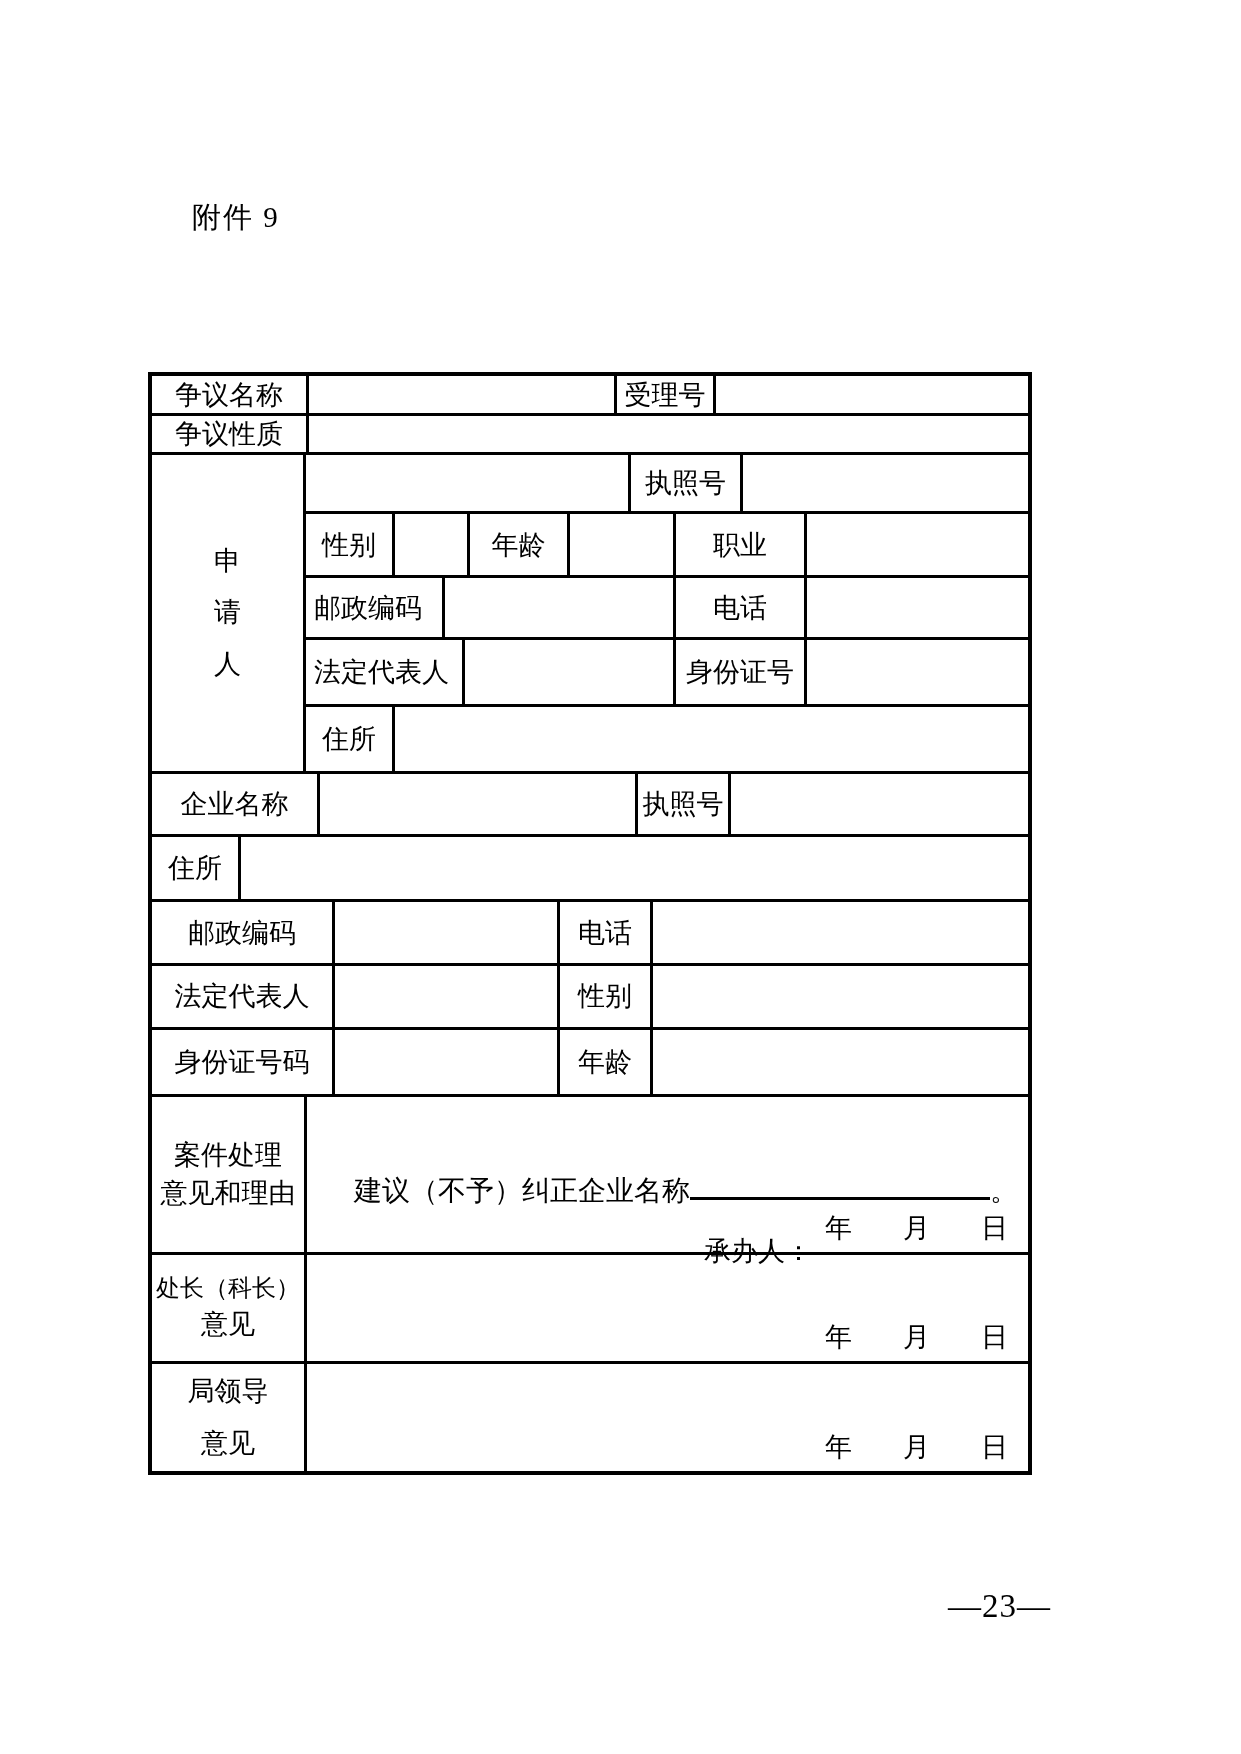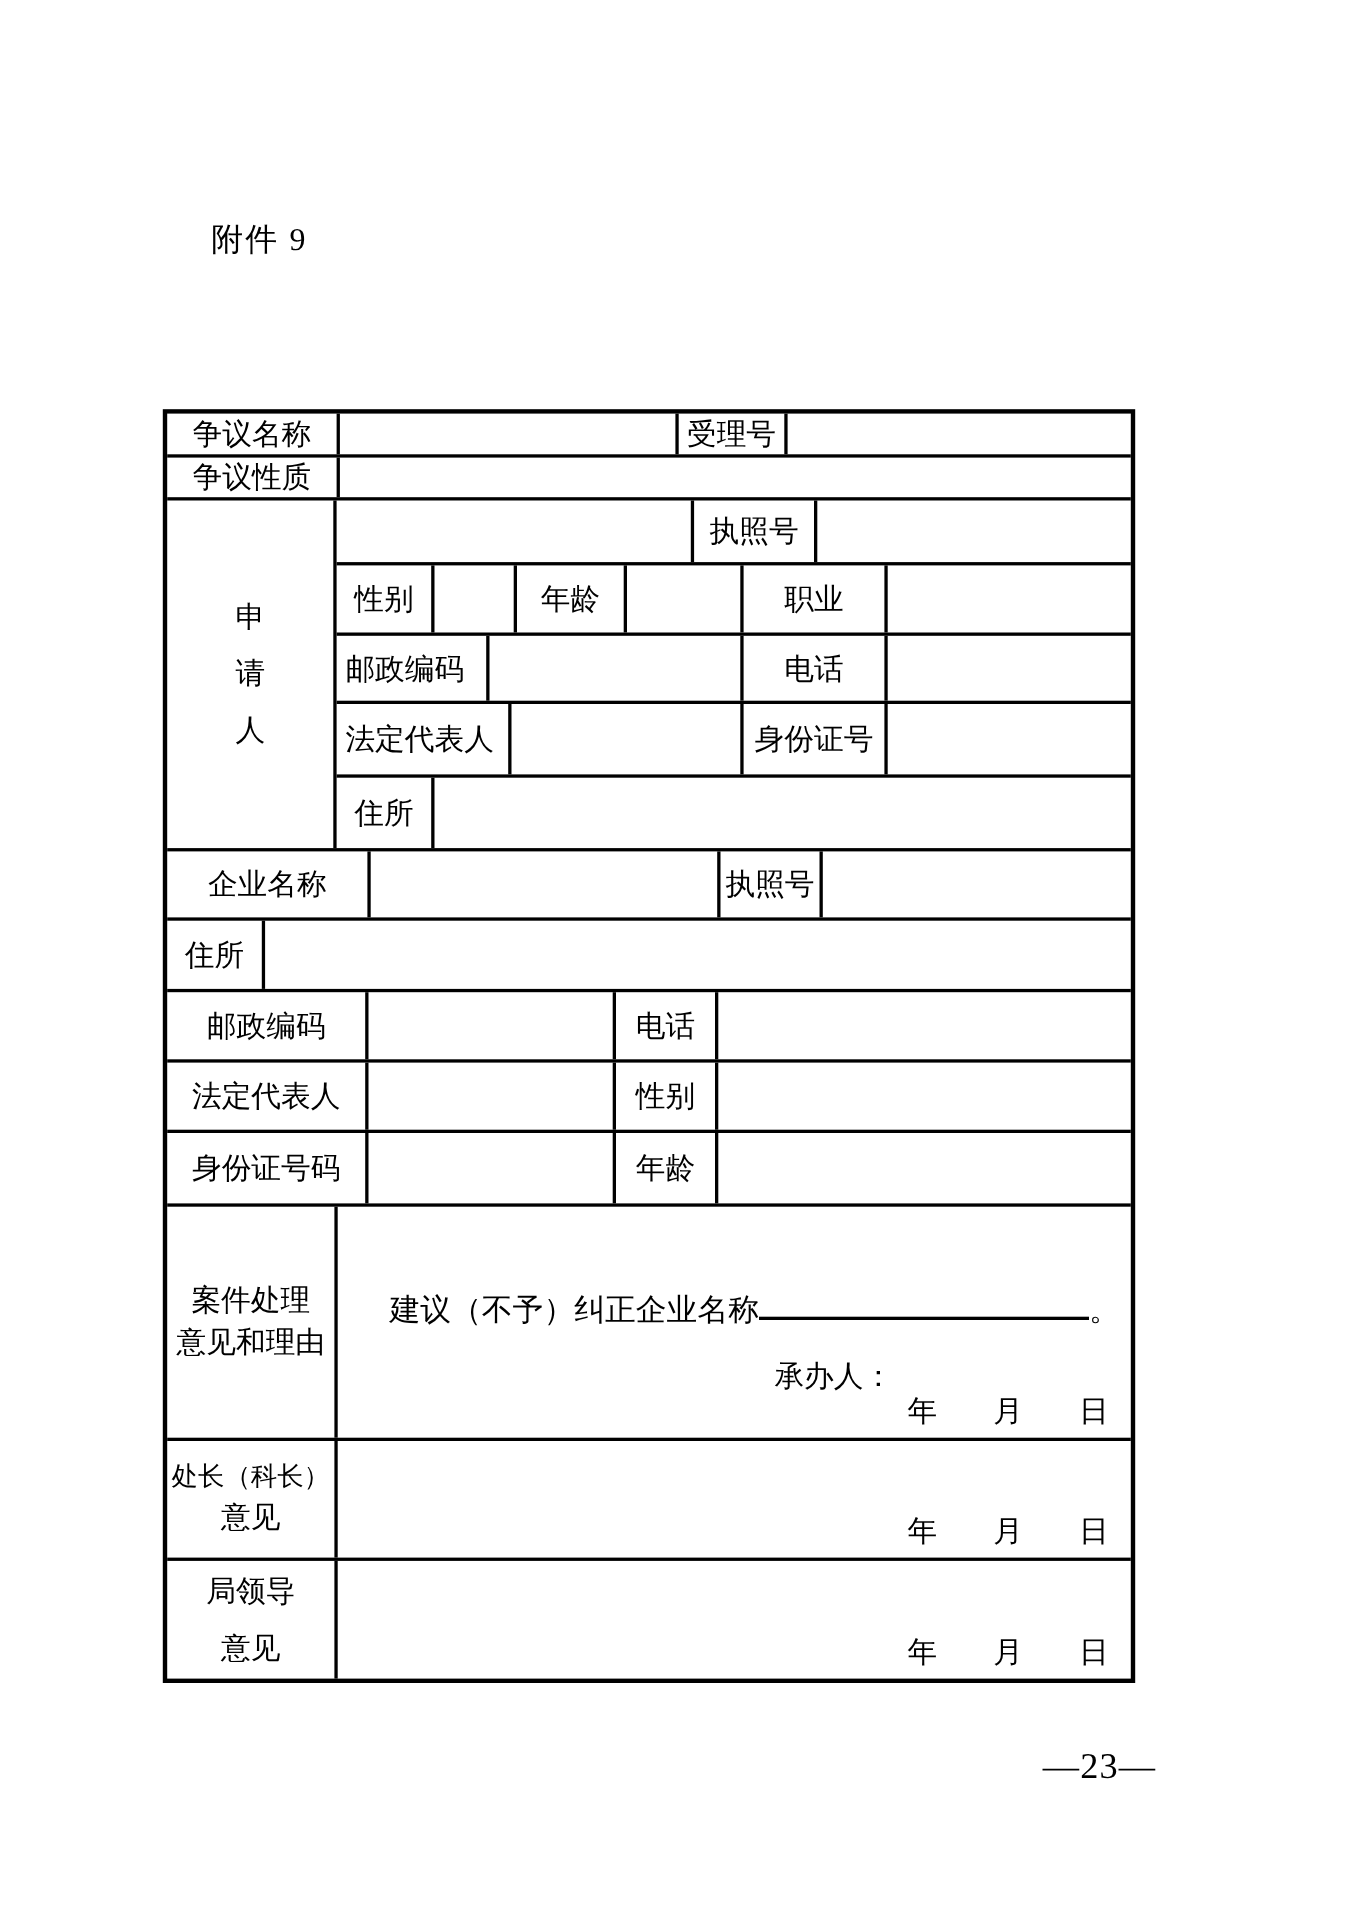--- a/index.html
+++ b/index.html
@@ -113,21 +113,21 @@
         <div class="row" style="height:65px;">
           <div class="cell lbl-c" style="width:89px;">住所</div>
           <div class="cell last"></div>
         </div>
       </div>
     </div>
 
     <div class="section" style="height:323px;">
       <div class="sec-body">
         <div class="row" style="height:64px;">
-          <div class="cell lbl-c" style="width:185px;">企业名称</div>
+          <div class="cell lbl-c" style="width:168px;">企业名称</div>
           <div class="cell" style="width:318px;"></div>
           <div class="cell lbl-c" style="width:93px;">执照号</div>
           <div class="cell last"></div>
         </div>
         <div class="row" style="height:65px;">
           <div class="cell lbl-c" style="width:89px;">住所</div>
           <div class="cell last"></div>
         </div>
         <div class="row" style="height:65px;">
           <div class="cell lbl-c" style="width:183px;">邮政编码</div>
@@ -143,21 +143,21 @@
         </div>
         <div class="row" style="height:65px;">
           <div class="cell lbl-c" style="width:183px;">身份证号码</div>
           <div class="cell" style="width:225px;"></div>
           <div class="cell lbl-c" style="width:93px;">年龄</div>
           <div class="cell last"></div>
         </div>
       </div>
     </div>
 
-    <div class="section" style="height:213px;">
+    <div class="section" style="height:158px;">
       <div class="opinion-head">
         <div>案件处理</div>
         <div>意见和理由</div>
       </div>
       <div class="opinion-body">
         <div class="suggestion">
           <span>建议（不予）纠正企业名称</span><span class="fill-line"></span><span>。</span>
         </div>
         <div class="handler">承办人：</div>
         <div class="date-line">年　月　日</div>

